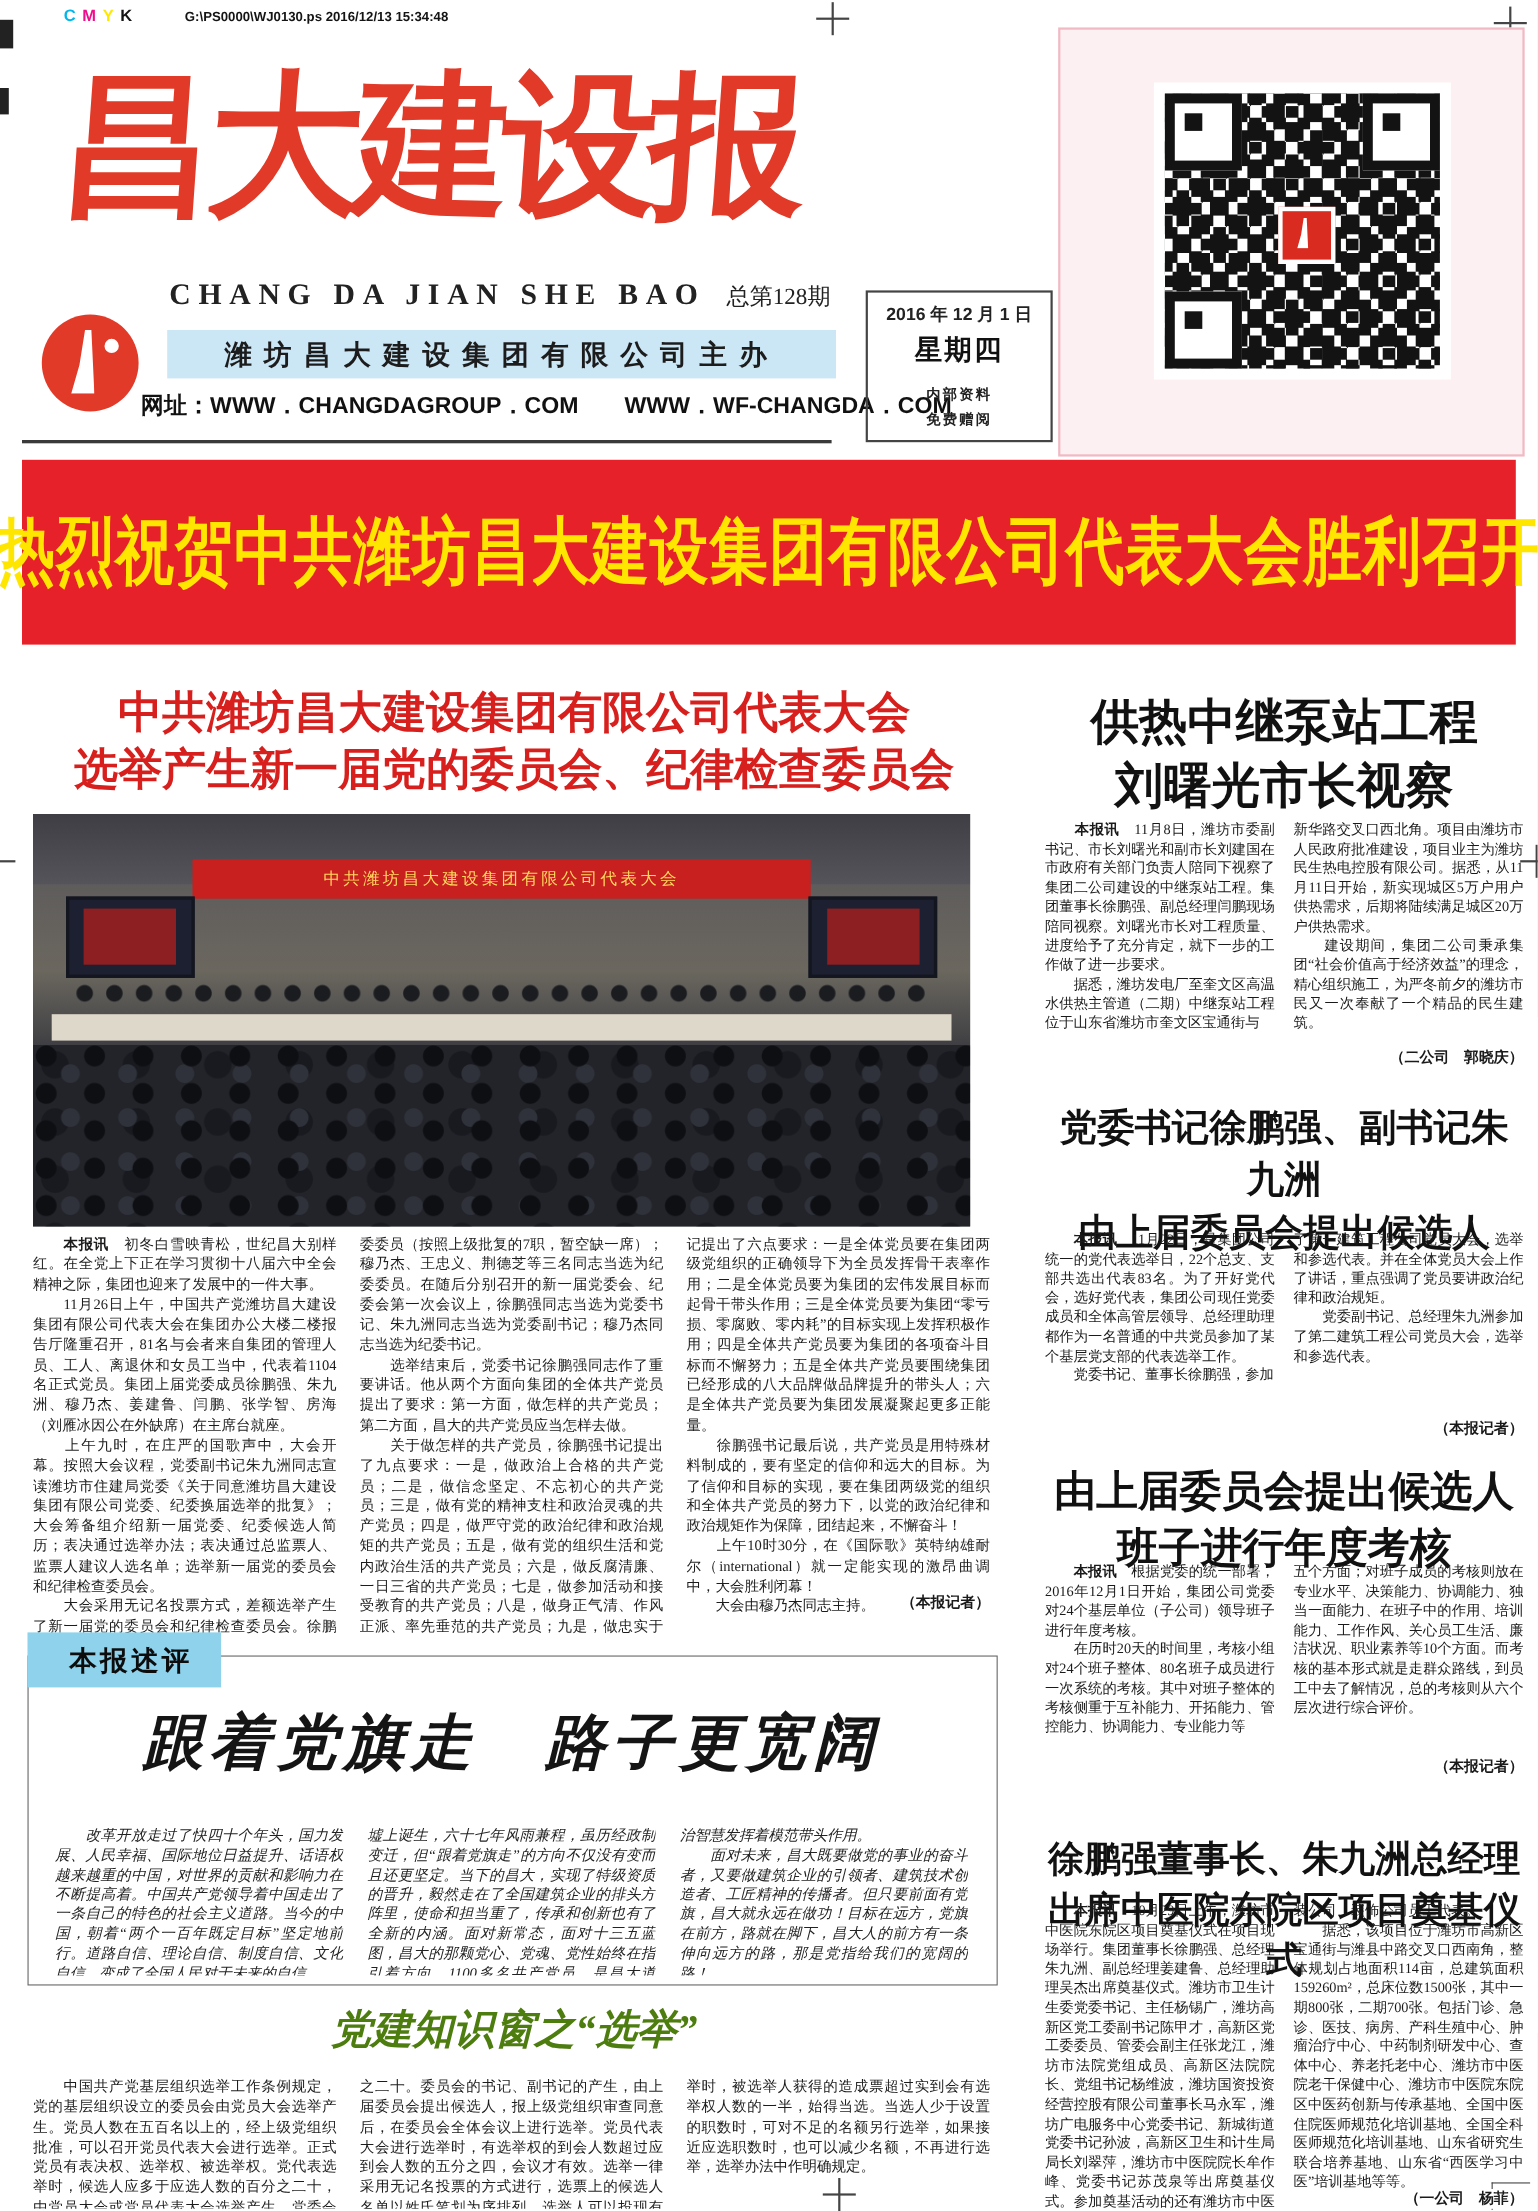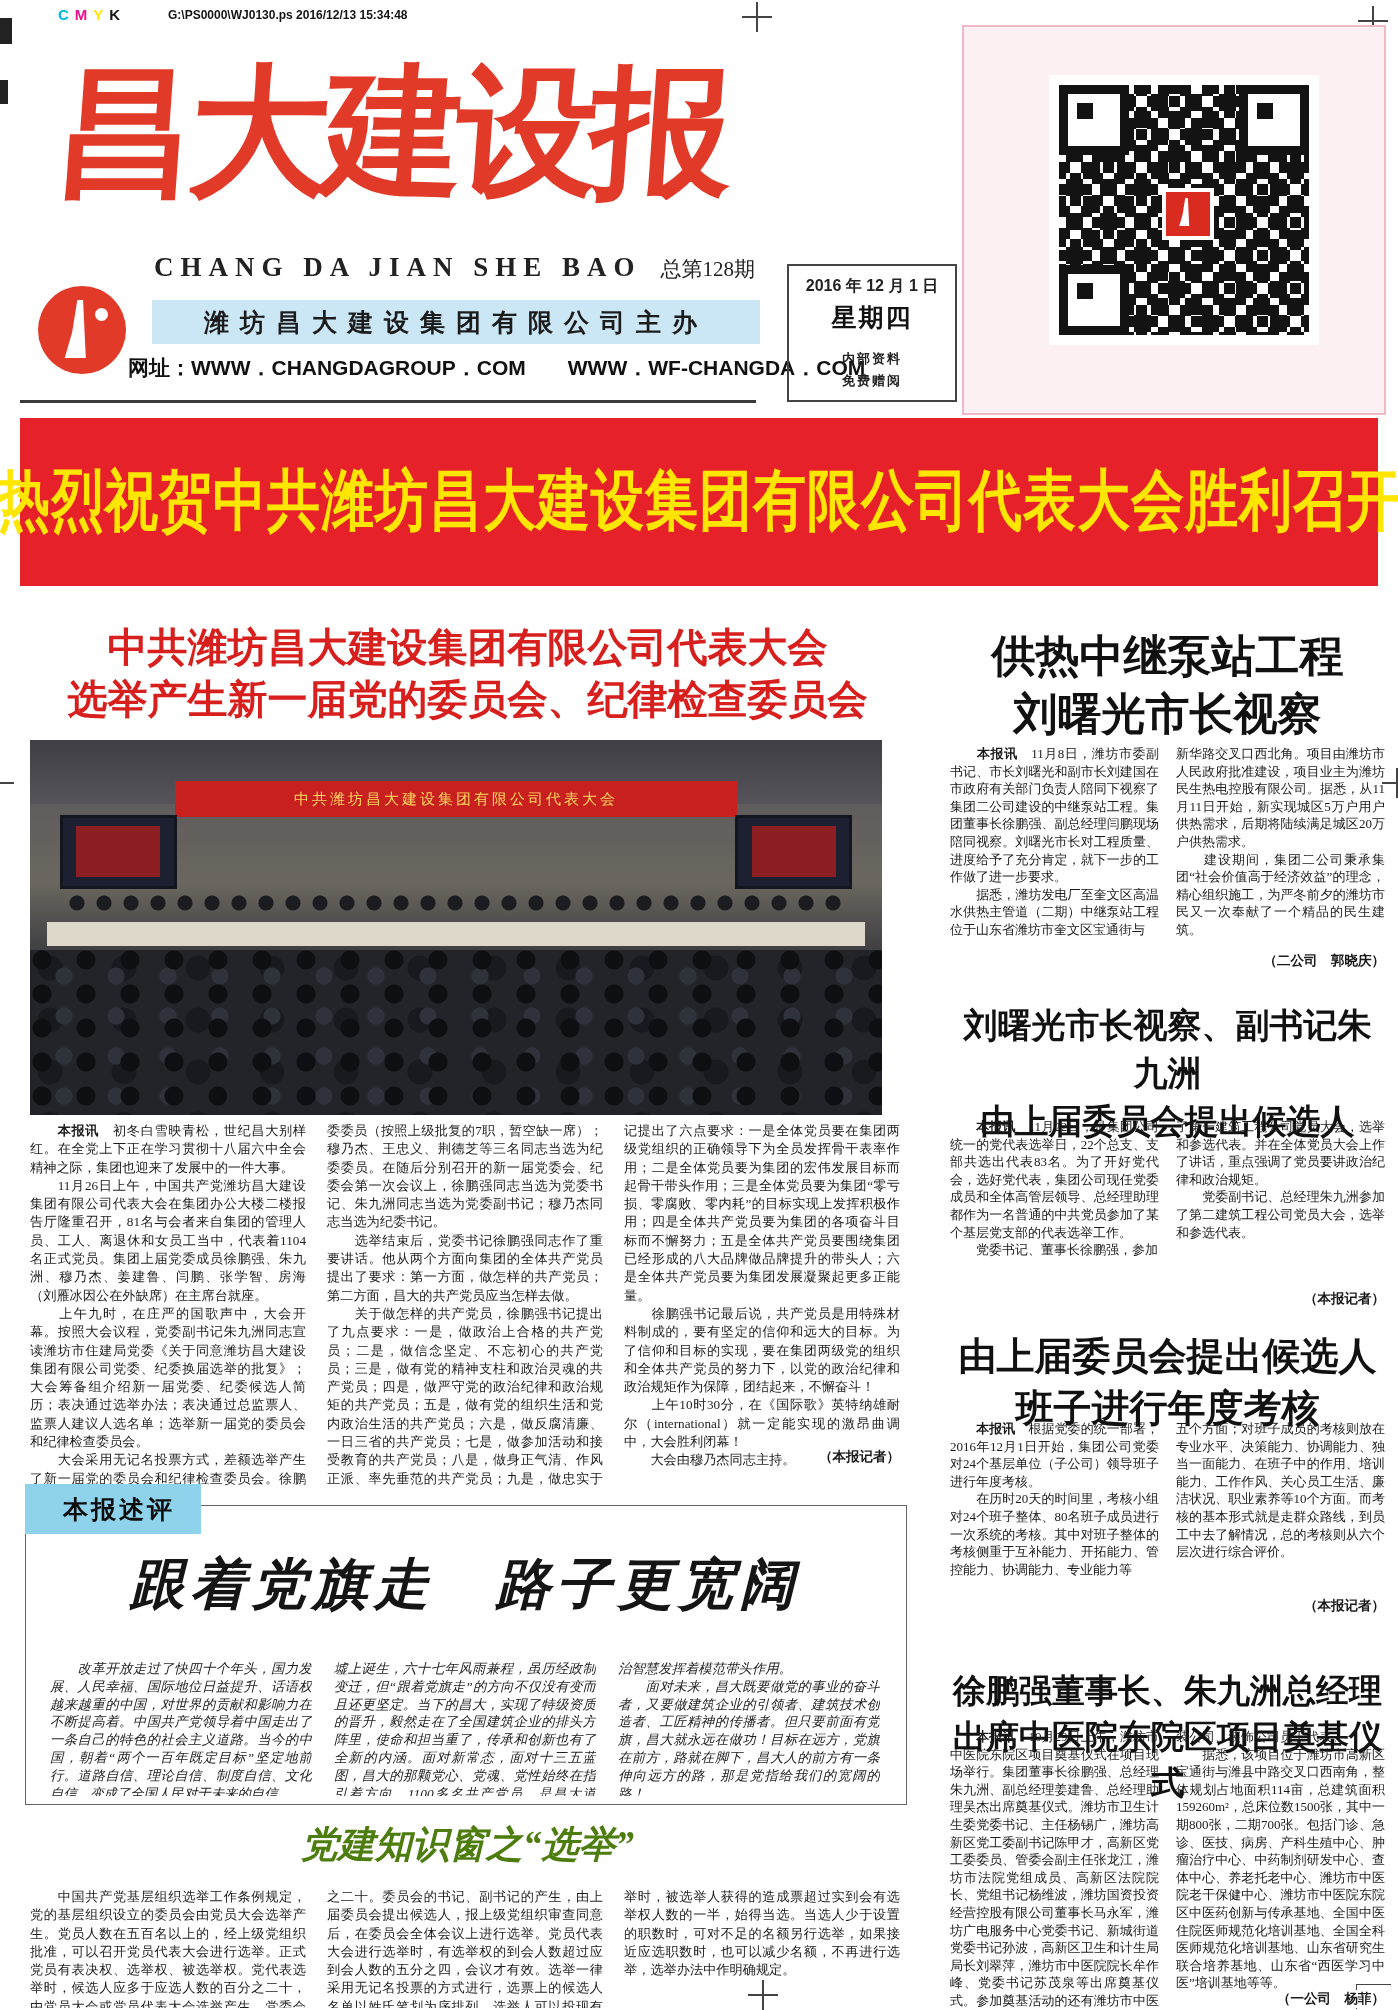--- a/index.html
+++ b/index.html
@@ -250,21 +250,21 @@
 　　据悉，潍坊发电厂至奎文区高温水供热主管道（二期）中继泵站工程位于山东省潍坊市奎文区宝通街与</span>
     </div>
     <div class="r-col rc2">
       <span class="txt">新华路交叉口西北角。项目由潍坊市人民政府批准建设，项目业主为潍坊民生热电控股有限公司。据悉，从11月11日开始，新实现城区5万户用户供热需求，后期将陆续满足城区20万户供热需求。
 　　建设期间，集团二公司秉承集团“社会价值高于经济效益”的理念，精心组织施工，为严冬前夕的潍坊市民又一次奉献了一个精品的民生建筑。</span>
     </div>
     <div class="byline r-byline">（二公司　郭晓庆）</div>
   </div>
 
   <div class="abs r-headline rh2">
-    <div>刘曙光市长视察、副书记朱九洲</div>
+    <div>党委书记徐鹏强、副书记朱九洲</div>
     <div>由上届委员会提出候选人</div>
   </div>
   <div class="abs r-body rb2">
     <div class="r-col rc1">
       <span class="lead-tag">　　本报讯</span><span class="txt">　11月22日，是集团公司统一的党代表选举日，22个总支、支部共选出代表83名。为了开好党代会，选好党代表，集团公司现任党委成员和全体高管层领导、总经理助理都作为一名普通的中共党员参加了某个基层党支部的代表选举工作。
 　　党委书记、董事长徐鹏强，参加</span>
     </div>
     <div class="r-col rc2">
       <span class="txt">了第一建筑工程公司党员大会，选举和参选代表。并在全体党员大会上作了讲话，重点强调了党员要讲政治纪律和政治规矩。
 　　党委副书记、总经理朱九洲参加了第二建筑工程公司党员大会，选举和参选代表。</span>

